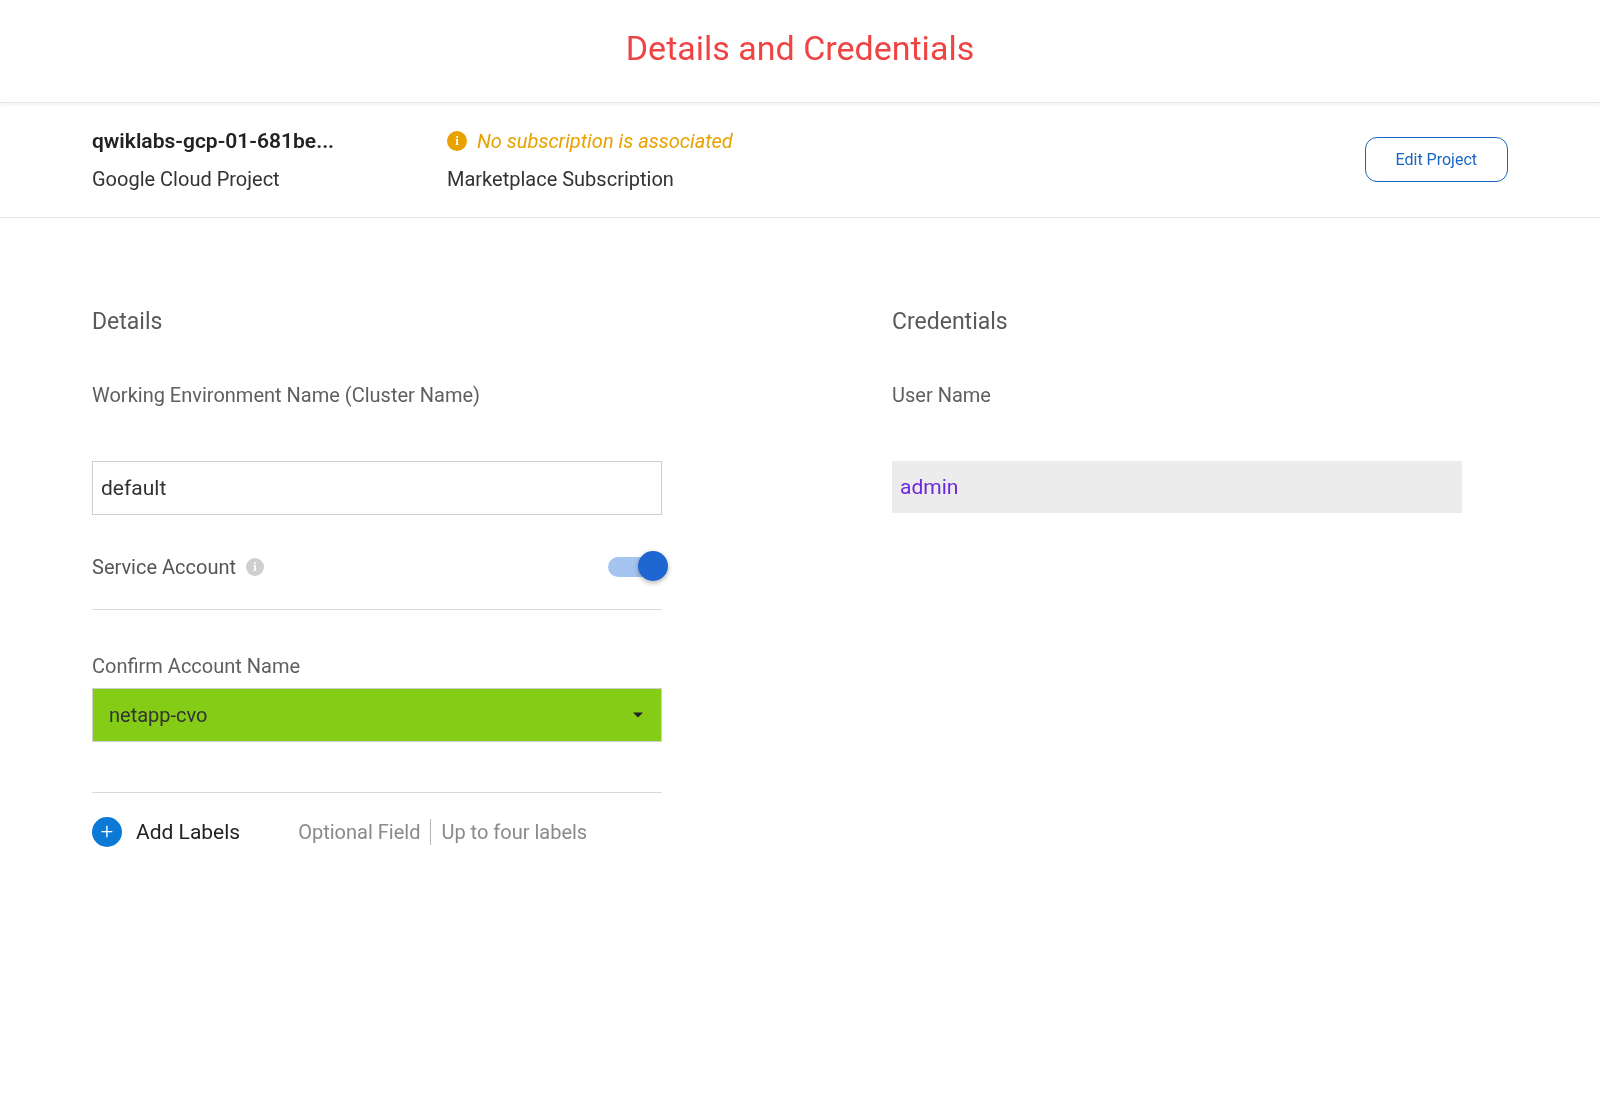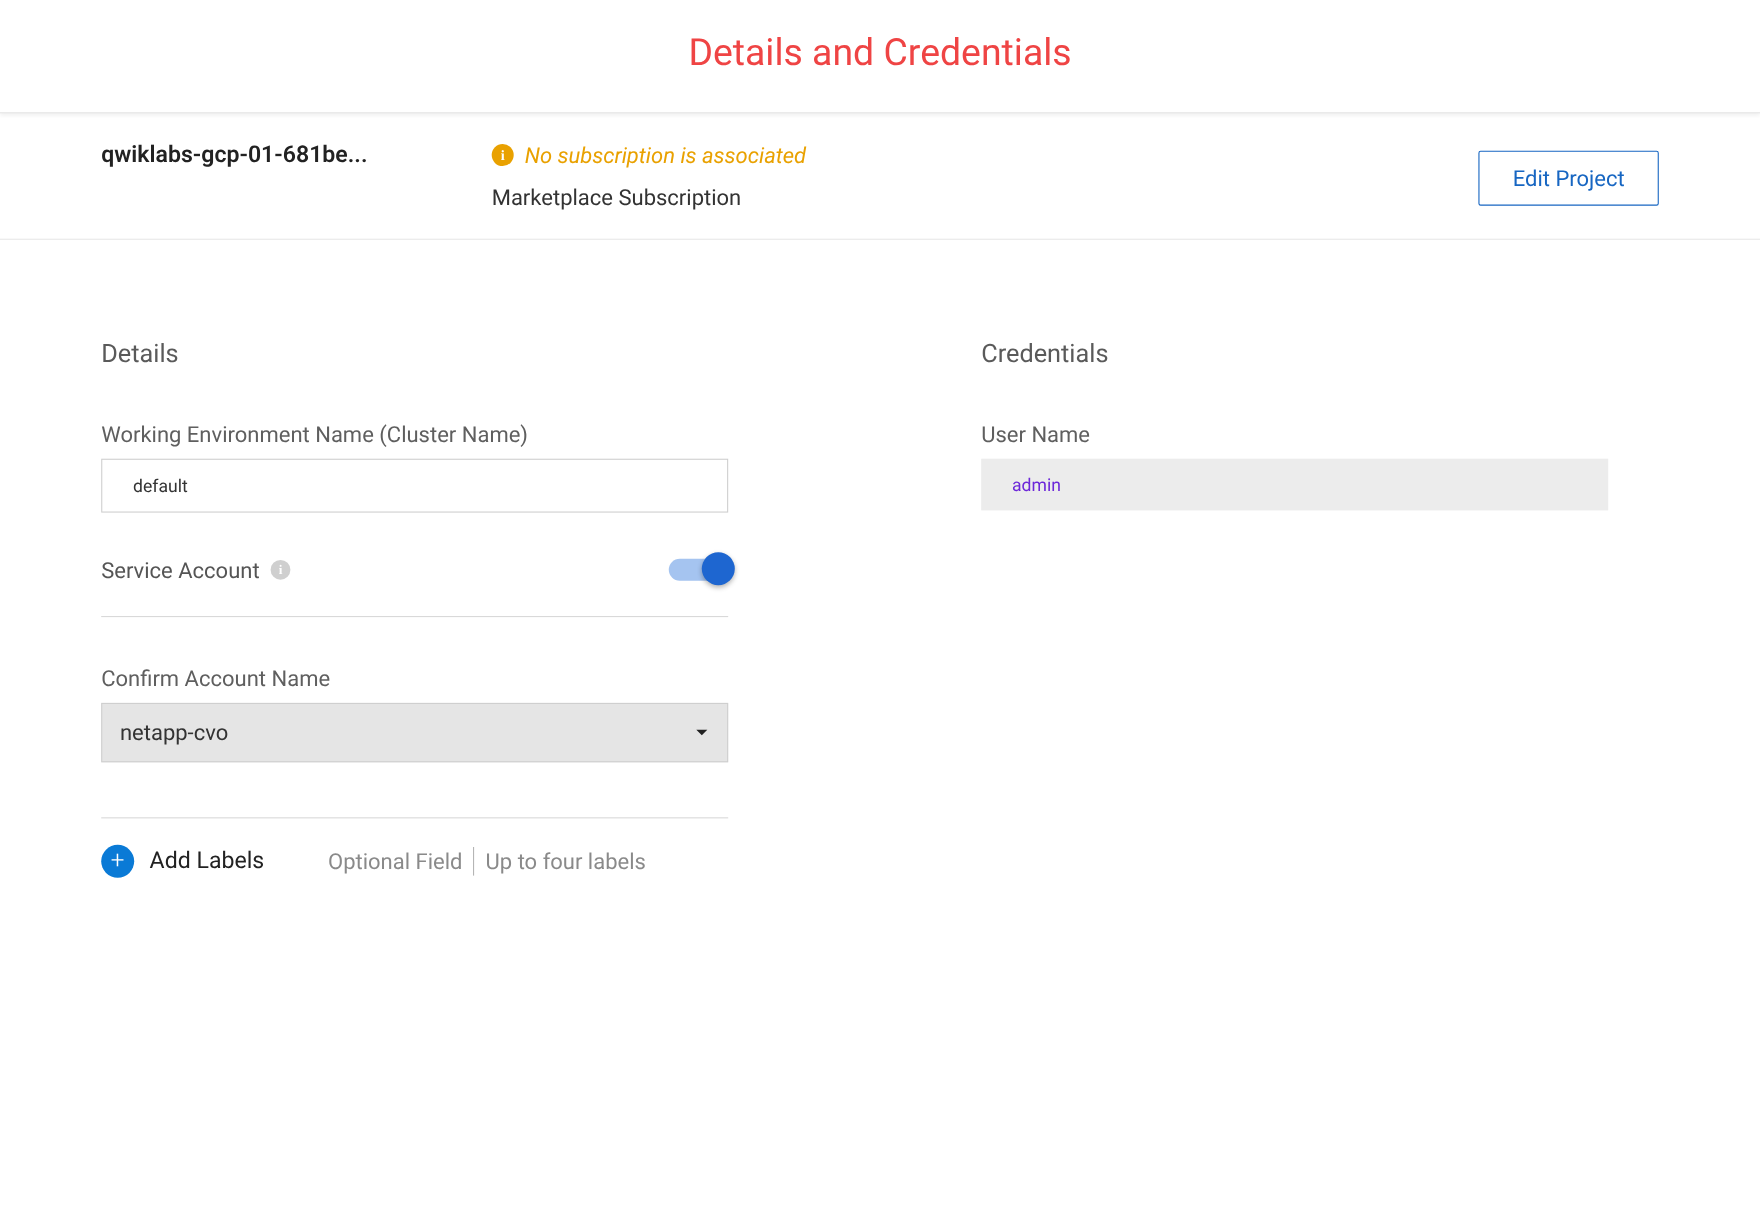--- a/index.html
+++ b/index.html
@@ -80,23 +80,23 @@
     }
     .subscription-label {
       font-size: 20px;
       font-weight: 400;
       color: #333;
     }
     .edit-btn {
       border: 1.5px solid #1766c2;
       background: #fff;
       color: #1766c2;
-      font-size: 20px;
+      font-size: 16px;
       padding: 12px 30px;
-      border-radius: 2px;
+      border-radius: 12px;
       cursor: pointer;
       font-family: inherit;
       margin-top: 8px;
     }
     .main-content {
       display: flex;
       padding: 90px 92px 40px 92px;
       gap: 230px;
     }
     .column {
@@ -119,25 +119,26 @@
     }
     .form-label {
       font-size: 20px;
       color: #5f5f5f;
       margin-bottom: 10px;
       display: block;
     }
     .text-input {
       width: 100%;
       border: 1px solid #cfcfcf;
-      padding: 14px 28px;
-      font-size: 16px;
+      padding: 14px 8px;
+      font-size: 21px;
       font-family: inherit;
       color: #333;
       background: #fff;
+      margin-top: 44px;
     }
     .text-input.readonly {
       background: #ececec;
       border: none;
       color: #6d28d9;
     }
     .toggle-row {
       display: flex;
       align-items: center;
       justify-content: space-between;
@@ -196,21 +197,21 @@
       position: relative;
       width: 100%;
     }
     .select-input {
       width: 100%;
       border: 1px solid #cfcfcf;
       padding: 14px 40px 14px 16px;
       font-size: 20px;
       font-family: inherit;
       color: #333;
-      background: #e5e5e5;
+      background: #84cc16;
       cursor: pointer;
       appearance: none;
       text-align: left;
     }
     .select-caret {
       position: absolute;
       right: 18px;
       top: 50%;
       transform: translateY(-50%);
       pointer-events: none;
@@ -276,20 +277,21 @@
 </head>
 <body>
 
 <div class="page-header">
   <h1 class="page-title">Details and Credentials</h1>
 </div>
 
 <div class="info-bar">
   <div class="info-block project">
     <span class="project-name">qwiklabs-gcp-01-681be...</span>
+    <span class="project-type">Google Cloud Project</span>
   </div>
   <div class="info-block subscription">
     <div class="subscription-status">
       <span class="info-icon-yellow">i</span>
       <span class="subscription-text">No subscription is associated</span>
     </div>
     <span class="subscription-label">Marketplace Subscription</span>
   </div>
   <button class="edit-btn">Edit Project</button>
 </div>

